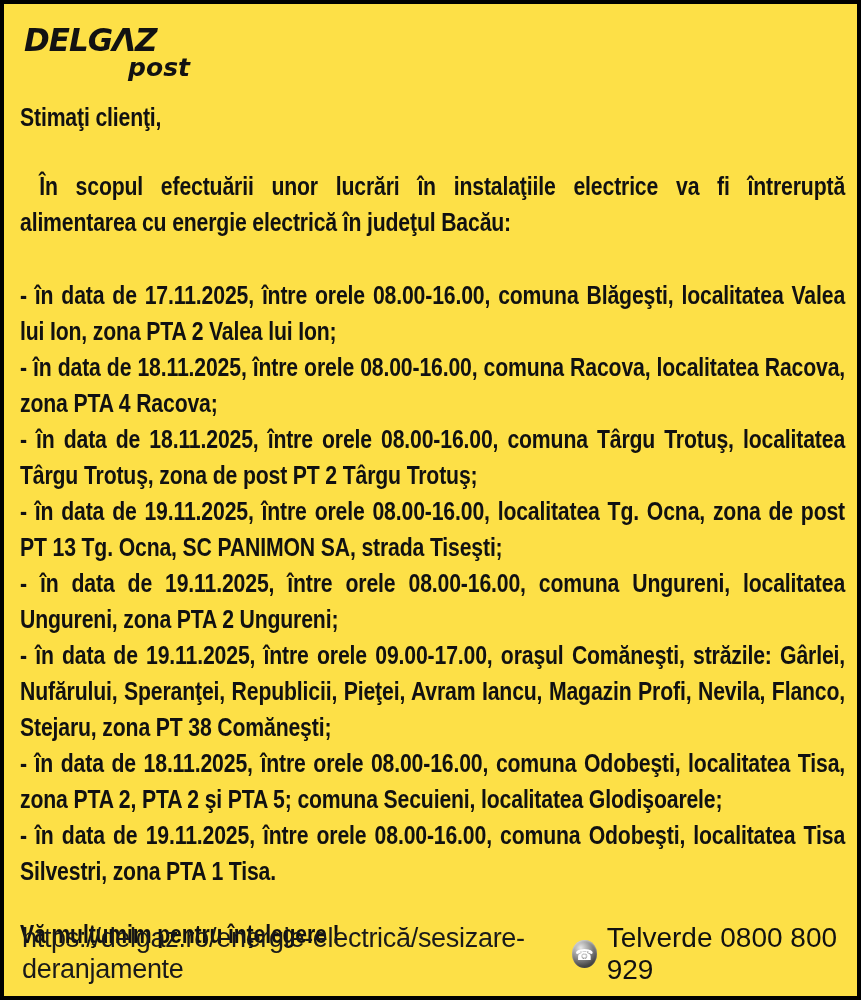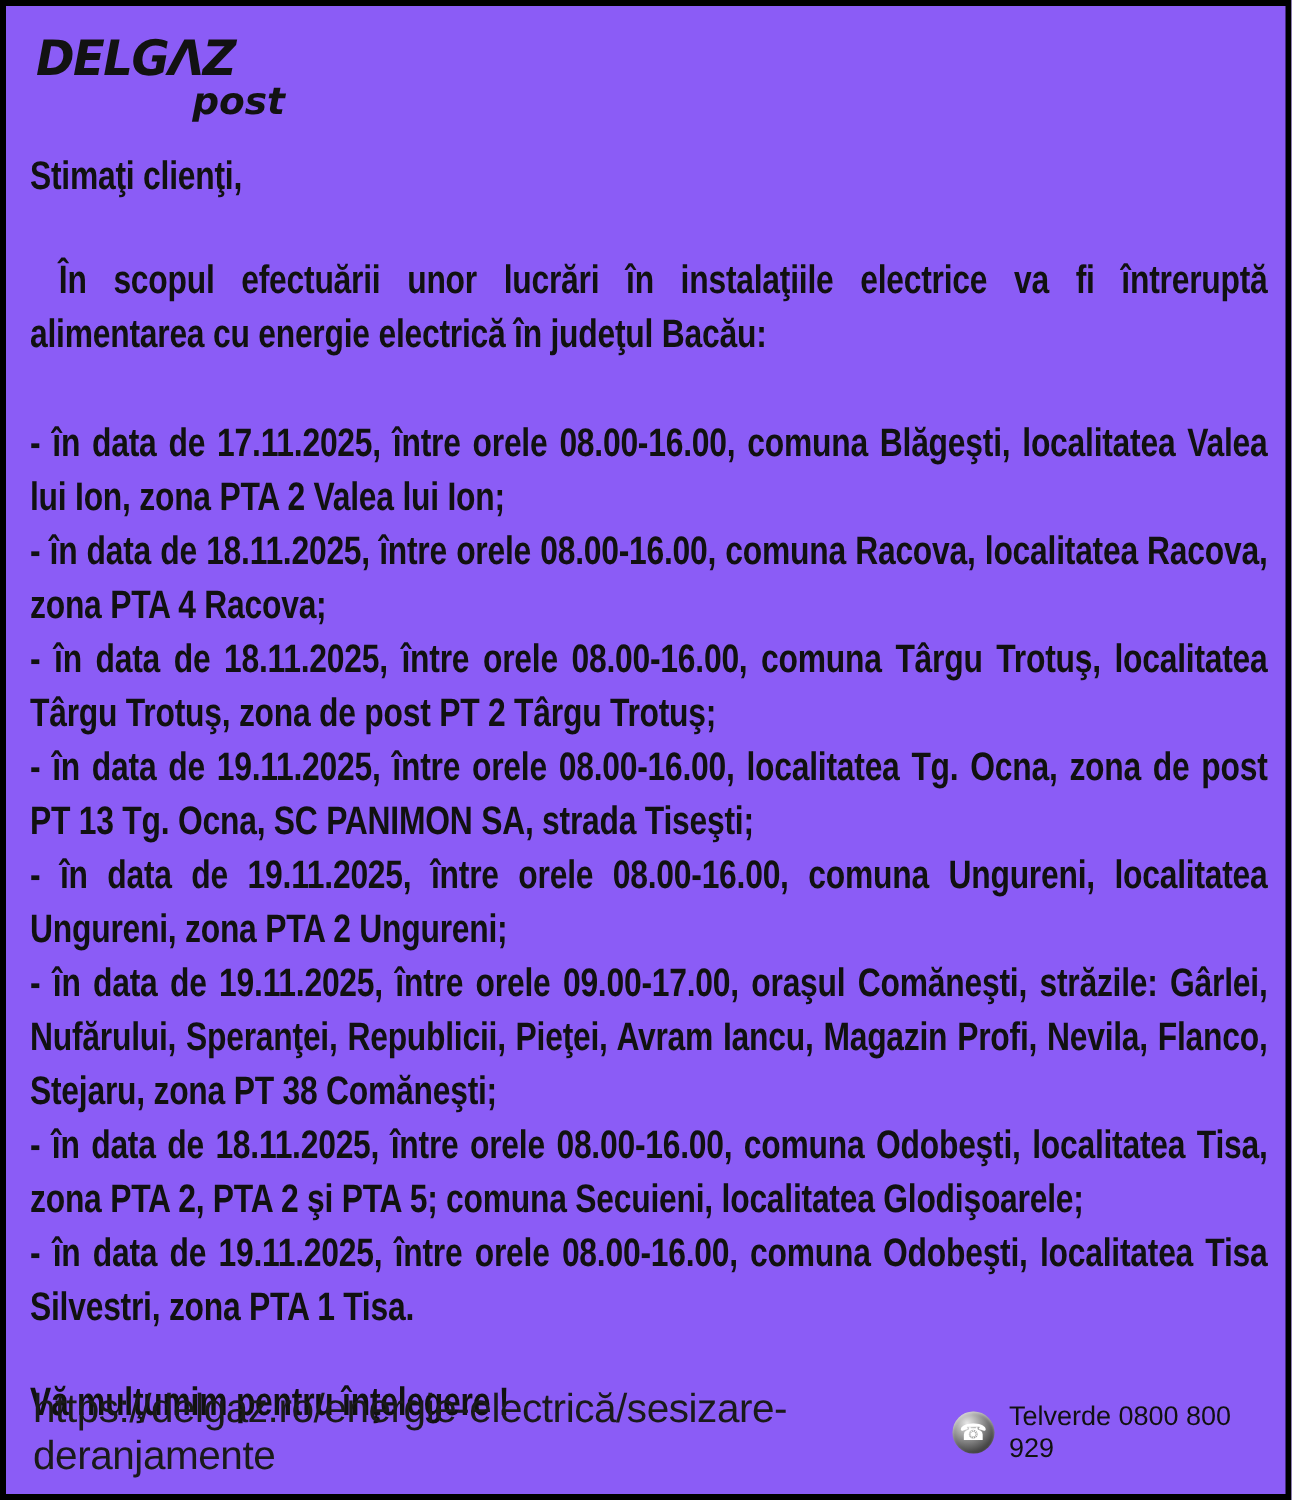--- a/index.html
+++ b/index.html
@@ -4,21 +4,21 @@
 <style>
   html, body {
     margin: 0;
     padding: 0;
     background: #e8e8e8;
   }
   .page {
     position: relative;
     width: 861px;
     height: 1000px;
-    background: #8b5cf6;
+    background: #fde047;
     box-sizing: border-box;
     border: 4px solid #000000;
     overflow: hidden;
     font-family: "Liberation Sans", sans-serif;
     color: #111111;
   }
   .inner {
     padding: 14px 14px 0 16px;
   }
   
@@ -109,21 +109,21 @@
     background: radial-gradient(circle at 35% 28%, #e8e8e8 0%, #9a9a9a 35%, #4a4a4a 70%, #1d1d1d 100%);
     display: flex;
     align-items: center;
     justify-content: center;
     color: #ffffff;
     font-size: 15px;
     line-height: 1;
     box-shadow: inset 0 1px 2px rgba(255,255,255,.5);
   }
   .phone-label {
-    font-size: 18px;
+    font-size: 28px;
     font-weight: normal;
     color: #111111;
     letter-spacing: 0;
   }
 </style>
 </head>
 <body>
 
 <div class="page">
   <div class="inner">

